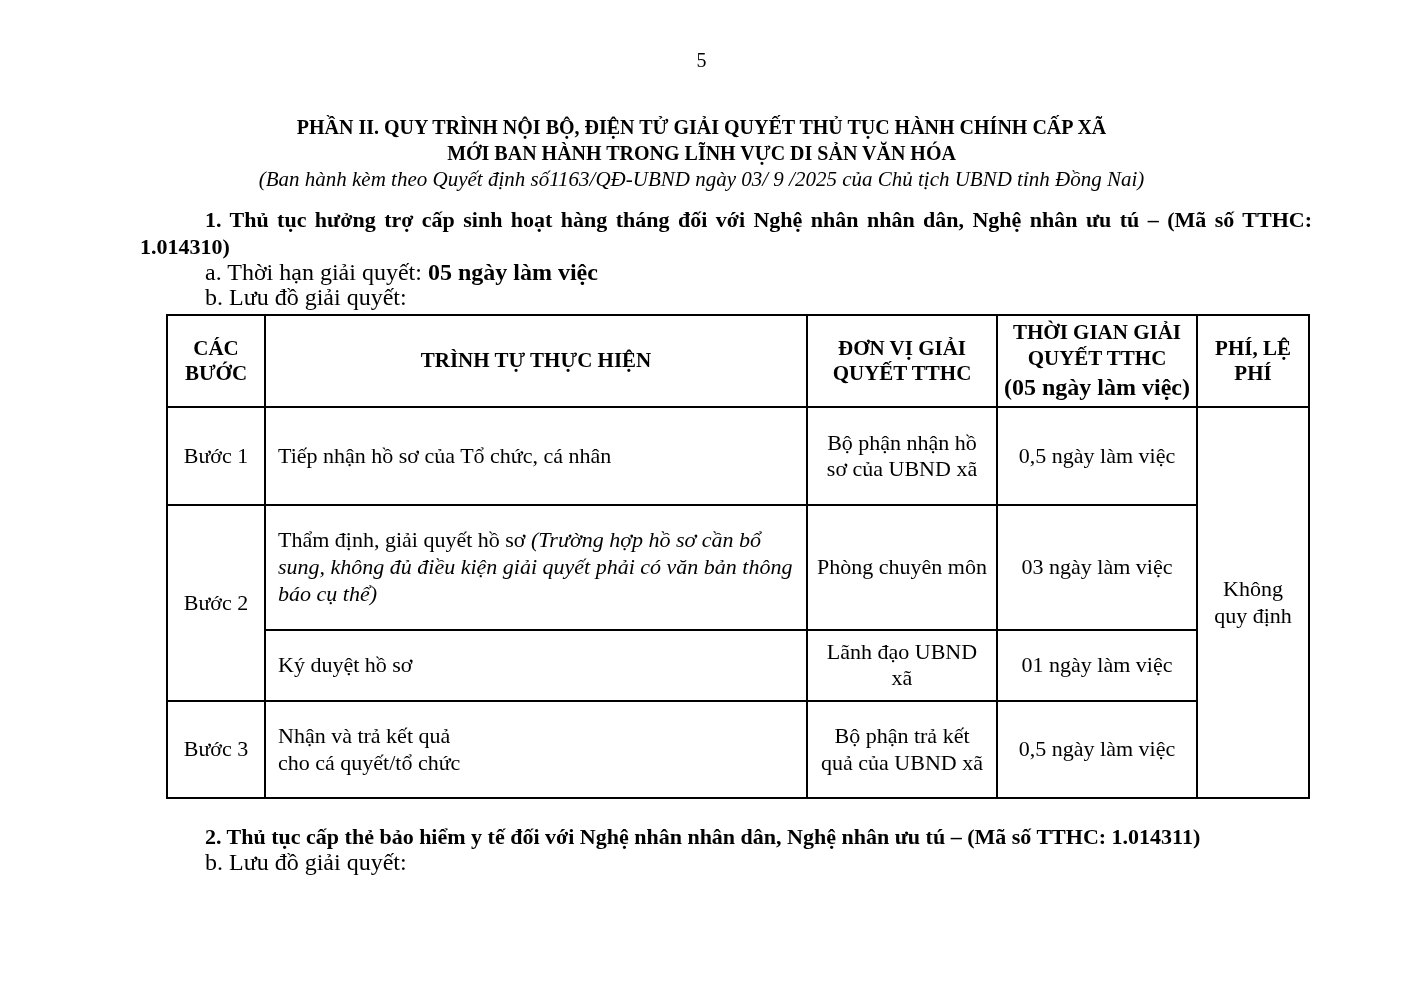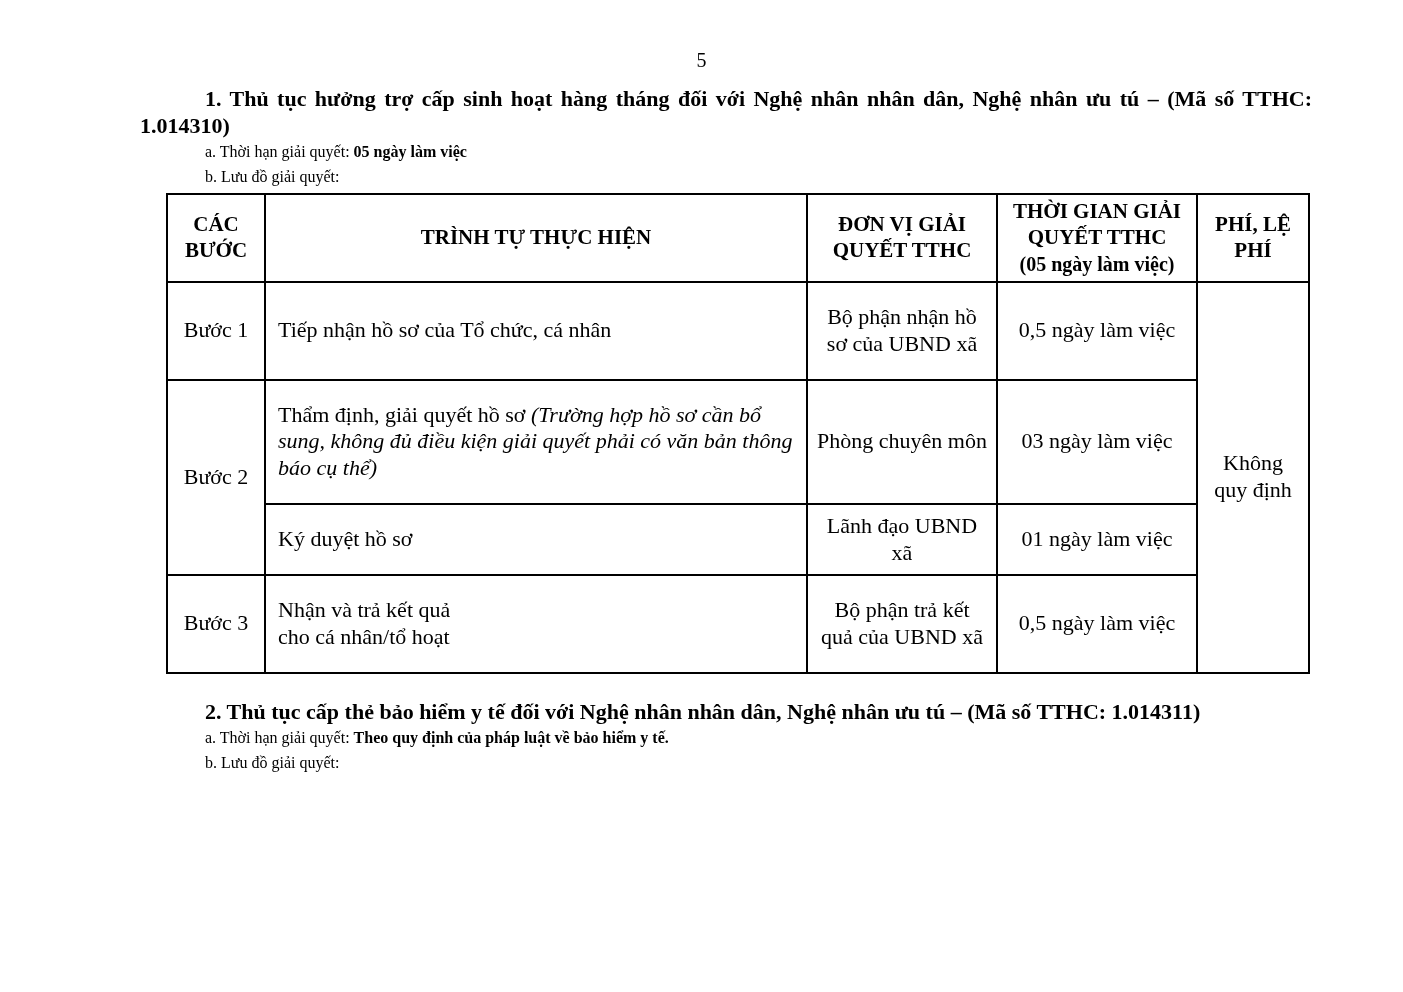--- a/index.html
+++ b/index.html
@@ -44,21 +44,21 @@
   .procedure-title {
     margin-top: 13px;
     font-weight: bold;
     font-size: 22px;
     line-height: 27px;
     text-align: justify;
     text-indent: 65px;
   }
   .item-line {
     margin-left: 65px;
-    font-size: 16px;
+    font-size: 24px;
     line-height: 25px;
   }
   .item-line b { font-weight: bold; }
   table.flow-table {
     margin-top: 4px;
     margin-left: 26px;
     width: 1142px;
     border-collapse: collapse;
     table-layout: fixed;
   }
@@ -68,21 +68,21 @@
     font-size: 22px;
     line-height: 1.22;
   }
   .flow-table th {
     font-weight: bold;
     font-size: 21px;
     text-align: center;
     padding: 4px 6px;
   }
   .flow-table th .th-sub {
-    font-size: 20px;
+    font-size: 24px;
     margin-top: 2px;
   }
   .col-step   { width: 98px; }
   .col-proc   { width: 542px; }
   .col-unit   { width: 190px; }
   .col-time   { width: 200px; }
   .col-fee    { width: 112px; }
   .row-header { height: 78px; }
   .row-1      { height: 98px; }
   .row-2a     { height: 81px; }
@@ -96,20 +96,25 @@
   .cell-fee   { text-align: center; padding: 18px 8px; }
   .section-2  { margin-top: 24px; }
 </style>
 </head>
 <body>
 
 <div class="page">
 
   <div class="page-number">5</div>
 
+  <div class="doc-header">
+    <div class="doc-title">PHẦN II. QUY TRÌNH NỘI BỘ, ĐIỆN TỬ GIẢI QUYẾT THỦ TỤC HÀNH CHÍNH CẤP XÃ</div>
+    <div class="doc-title">MỚI BAN HÀNH TRONG LĨNH VỰC DI SẢN VĂN HÓA</div>
+    <div class="doc-issuance">(Ban hành kèm theo Quyết định số1163/QĐ-UBND ngày 03/ 9 /2025 của Chủ tịch UBND tỉnh Đồng Nai)</div>
+  </div>
 
   <div class="content">
 
     <p class="procedure-title">1. Thủ tục hưởng trợ cấp sinh hoạt hàng tháng đối với Nghệ nhân nhân dân, Nghệ nhân ưu tú – (Mã số TTHC: 1.014310)</p>
 
     <p class="item-line"><span>a. Thời hạn giải quyết: </span><b>05 ngày làm việc</b></p>
 
     <p class="item-line">b. Lưu đồ giải quyết:</p>
 
     <table class="flow-table">
@@ -150,28 +155,27 @@
         <tr class="row-2b">
           <td class="cell-proc">Ký duyệt hồ sơ</td>
           <td class="cell-unit">Lãnh đạo UBND xã</td>
           <td class="cell-time">01 ngày làm việc</td>
         </tr>
 
         <tr class="row-3">
           <td class="cell-step">Bước 3</td>
           <td class="cell-proc">
             <div>Nhận và trả kết quả</div>
-            <div>cho cá nhân/tổ hoạt</div>
+            <div>cho cá quyết/tổ chức</div>
           </td>
           <td class="cell-unit">Bộ phận trả kết quả của UBND xã</td>
           <td class="cell-time">0,5 ngày làm việc</td>
         </tr>
       </tbody>
     </table>
 
     <div class="section-2">
       <p class="procedure-title" style="margin-top:0;">2. Thủ tục cấp thẻ bảo hiểm y tế đối với Nghệ nhân nhân dân, Nghệ nhân ưu tú – (Mã số TTHC: 1.014311)</p>
-      <p class="item-line"><span>a. Thời hạn giải quyết: </span><b>Theo quy định của pháp luật về bảo hiểm y tế.</b></p>
       <p class="item-line">b. Lưu đồ giải quyết:</p>
     </div>
 
   </div>
 </div>
 
 </body></html>

